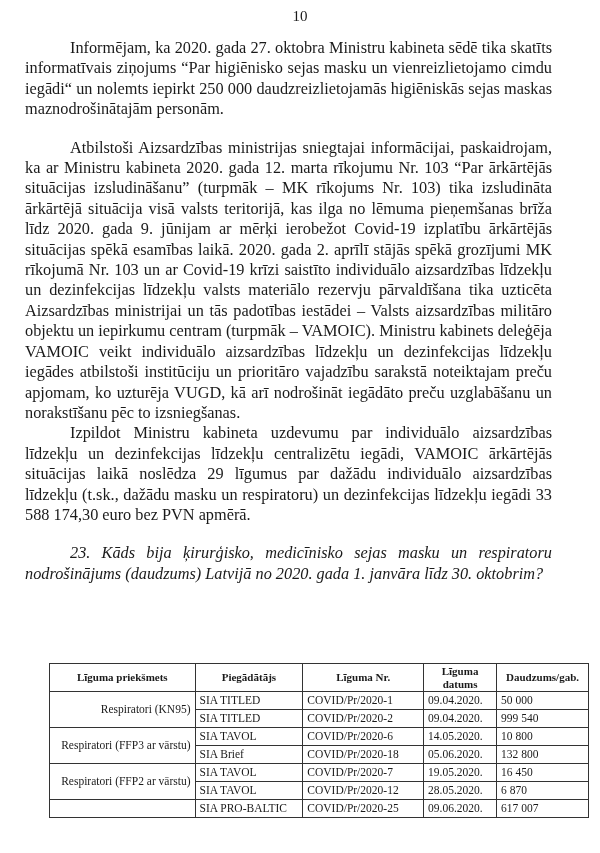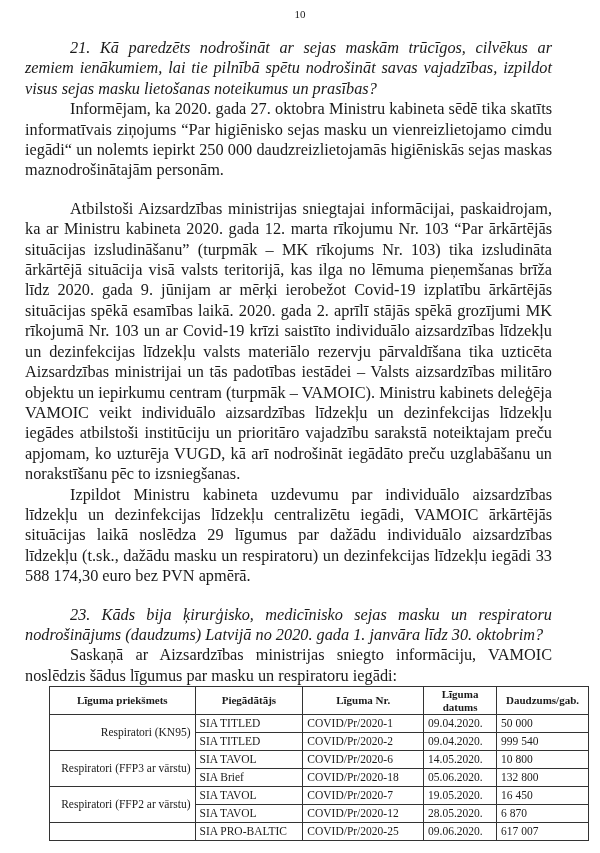--- a/index.html
+++ b/index.html
@@ -14,21 +14,21 @@
       overflow: hidden;
       font-family: "Liberation Serif", "DejaVu Serif", serif;
       color: #1a1a1a;
     }
     .page-number {
       position: absolute;
       top: 8px;
       left: 0;
       width: 100%;
       text-align: center;
-      font-size: 11px;
+      font-size: 15px;
     }
     .content {
       position: absolute;
       left: 25px;
       top: 38px;
       width: 527px;
       font-size: 16.3px;
       line-height: 20.4px;
     }
     .para {
@@ -38,21 +38,21 @@
     }
     .question {
       font-style: italic;
     }
     .gap {
       height: 18px;
     }
     table.contracts {
       position: absolute;
       left: 49px;
-      top: 686px;
+      top: 663px;
       width: 540px;
       border-collapse: collapse;
       font-size: 11.5px;
       line-height: 13px;
     }
     table.contracts th, table.contracts td {
       border: 1px solid #333;
       padding: 0 4px;
       height: 17px;
     }
@@ -73,36 +73,34 @@
     td.center {
     }
   </style>
 </head>
 <body>
 
 <div class="page-number">10</div>
 
 <div class="content">
   <section>
-    <p class="para question">21. Kā paredzēts nodrošināt ar sejas maskām trūcīgos, cilvēkus ar zemiem ienākumiem, lai tie pilnībā spētu nodrošināt savas vajadzības, izpildot visus sejas masku lietošanas noteikumus un prasības?</p>
     <p class="para">Informējam, ka 2020. gada 27. oktobra Ministru kabineta sēdē tika skatīts informatīvais ziņojums “Par higiēnisko sejas masku un vienreizlietojamo cimdu iegādi“ un nolemts iepirkt 250 000 daudzreizlietojamās higiēniskās sejas maskas maznodrošinātajām personām.</p>
   </section>
 
   <div class="gap"></div>
 
   <section>
     <p class="para">Atbilstoši Aizsardzības ministrijas sniegtajai informācijai, paskaidrojam, ka ar Ministru kabineta 2020. gada 12. marta rīkojumu Nr. 103 “Par ārkārtējās situācijas izsludināšanu” (turpmāk – MK rīkojums Nr. 103) tika izsludināta ārkārtējā situācija visā valsts teritorijā, kas ilga no lēmuma pieņemšanas brīža līdz 2020. gada 9. jūnijam ar mērķi ierobežot Covid-19 izplatību ārkārtējās situācijas spēkā esamības laikā. 2020. gada 2. aprīlī stājās spēkā grozījumi MK rīkojumā Nr. 103 un ar Covid-19 krīzi saistīto individuālo aizsardzības līdzekļu un dezinfekcijas līdzekļu valsts materiālo rezervju pārvaldīšana tika uzticēta Aizsardzības ministrijai un tās padotības iestādei – Valsts aizsardzības militāro objektu un iepirkumu centram (turpmāk – VAMOIC). Ministru kabinets deleģēja VAMOIC veikt individuālo aizsardzības līdzekļu un dezinfekcijas līdzekļu iegādes atbilstoši institūciju un prioritāro vajadzību sarakstā noteiktajam preču apjomam, ko uzturēja VUGD, kā arī nodrošināt iegādāto preču uzglabāšanu un norakstīšanu pēc to izsniegšanas.</p>
     <p class="para">Izpildot Ministru kabineta uzdevumu par individuālo aizsardzības līdzekļu un dezinfekcijas līdzekļu centralizētu iegādi, VAMOIC ārkārtējās situācijas laikā noslēdza 29 līgumus par dažādu individuālo aizsardzības līdzekļu (t.sk., dažādu masku un respiratoru) un dezinfekcijas līdzekļu iegādi 33 588 174,30 euro bez PVN apmērā.</p>
   </section>
 
   <div class="gap"></div>
 
   <section>
     <p class="para question">23. Kāds bija ķirurģisko, medicīnisko sejas masku un respiratoru nodrošinājums (daudzums) Latvijā no 2020. gada 1. janvāra līdz 30. oktobrim?</p>
-    <p class="para">Saskaņā ar Aizsardzības ministrijas sniegto informāciju, VAMOIC noslēdzis šādus līgumus par masku un respiratoru iegādi:</p>
   </section>
 </div>
 
 <table class="contracts">
   <colgroup>
     <col style="width:146px">
     <col style="width:108px">
     <col style="width:121px">
     <col style="width:73px">
     <col style="width:92px">

